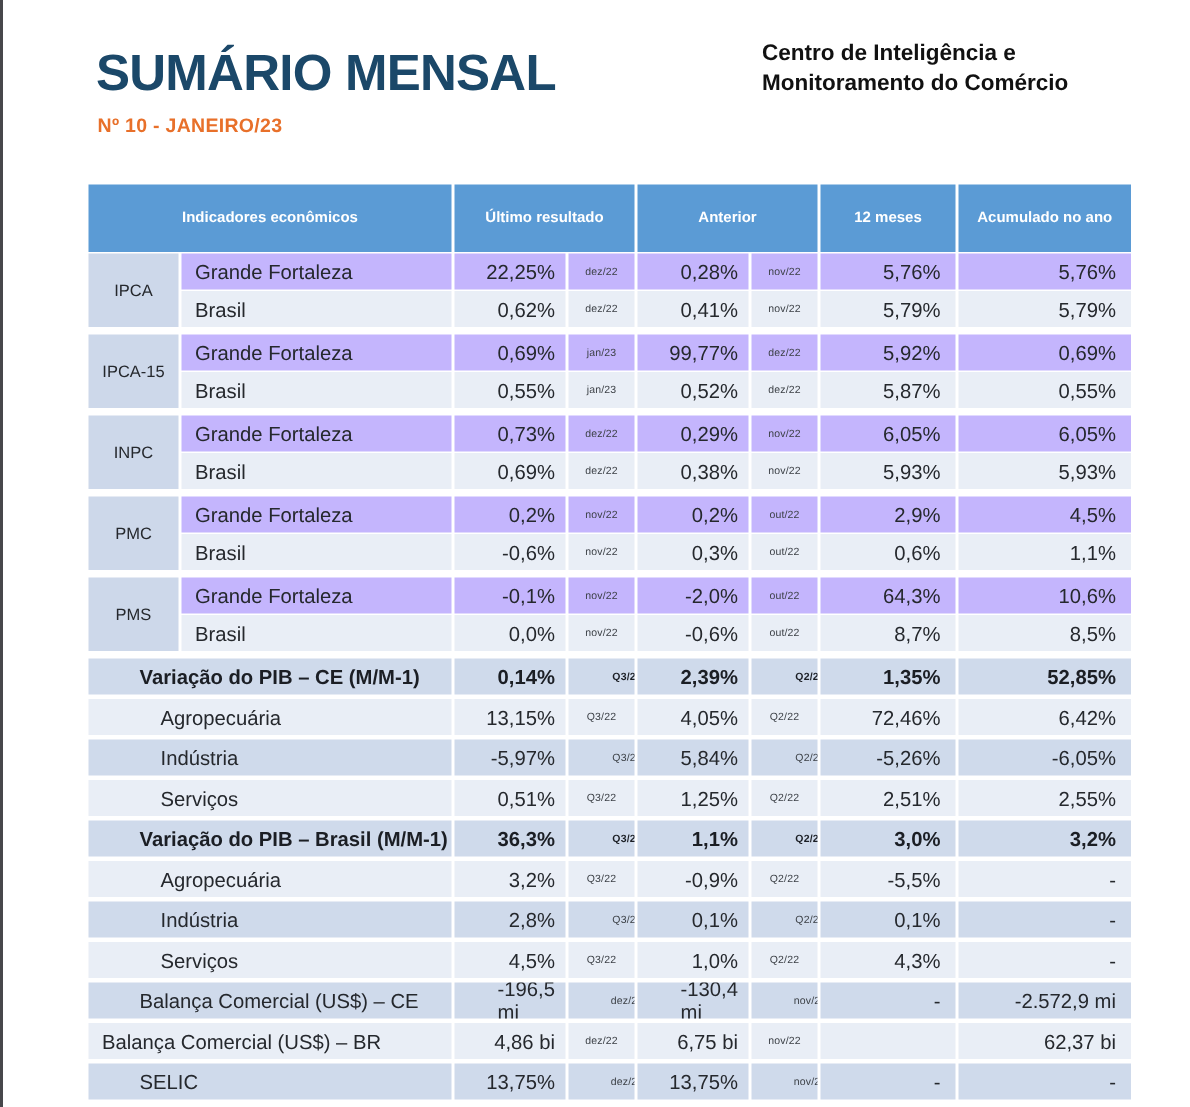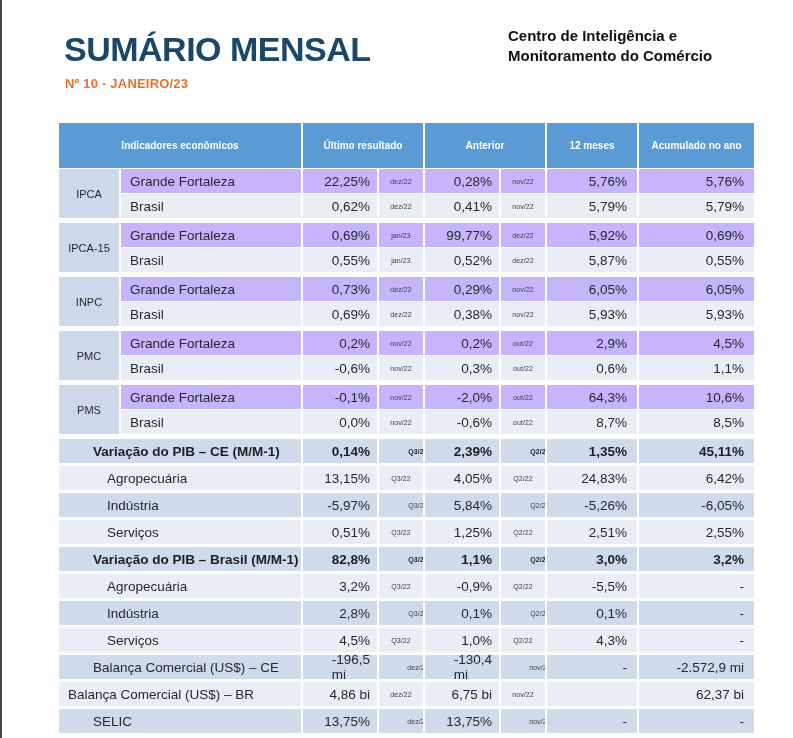--- a/index.html
+++ b/index.html
@@ -98,29 +98,29 @@
           <div class="prow r0"><div class="cell label c">Grande Fortaleza</div><div class="cell val c">-0,1%</div><div class="cell date c">nov/22</div><div class="cell val c">-2,0%</div><div class="cell date c">out/22</div><div class="cell wide c">64,3%</div><div class="cell wide c">10,6%</div></div>
           <div class="prow r1"><div class="cell label c">Brasil</div><div class="cell val c">0,0%</div><div class="cell date c">nov/22</div><div class="cell val c">-0,6%</div><div class="cell date c">out/22</div><div class="cell wide c">8,7%</div><div class="cell wide c">8,5%</div></div>
         </div>
         <div class="grid single shade-dark bold">
           <div class="cell label" style="grid-column: 1 / 3;">Variação do PIB – CE (M/M-1)</div>
           <div class="cell val c">0,14%</div>
           <div class="cell date c">Q3/22</div>
           <div class="cell val c">2,39%</div>
           <div class="cell date c">Q2/22</div>
           <div class="cell wide c">1,35%</div>
-          <div class="cell wide c">45,11%</div>
+          <div class="cell wide c">52,85%</div>
         </div>
         <div class="grid single shade-light">
           <div class="cell label indent" style="grid-column: 1 / 3;">Agropecuária</div>
           <div class="cell val c">13,15%</div>
           <div class="cell date c">Q3/22</div>
           <div class="cell val c">4,05%</div>
           <div class="cell date c">Q2/22</div>
-          <div class="cell wide c">24,83%</div>
+          <div class="cell wide c">72,46%</div>
           <div class="cell wide c">6,42%</div>
         </div>
         <div class="grid single shade-dark">
           <div class="cell label indent" style="grid-column: 1 / 3;">Indústria</div>
           <div class="cell val c">-5,97%</div>
           <div class="cell date c">Q3/22</div>
           <div class="cell val c">5,84%</div>
           <div class="cell date c">Q2/22</div>
           <div class="cell wide c">-5,26%</div>
           <div class="cell wide c">-6,05%</div>
@@ -129,21 +129,21 @@
           <div class="cell label indent" style="grid-column: 1 / 3;">Serviços</div>
           <div class="cell val c">0,51%</div>
           <div class="cell date c">Q3/22</div>
           <div class="cell val c">1,25%</div>
           <div class="cell date c">Q2/22</div>
           <div class="cell wide c">2,51%</div>
           <div class="cell wide c">2,55%</div>
         </div>
         <div class="grid single shade-dark bold">
           <div class="cell label" style="grid-column: 1 / 3;">Variação do PIB – Brasil (M/M-1)</div>
-          <div class="cell val c">82,8%</div>
+          <div class="cell val c">36,3%</div>
           <div class="cell date c">Q3/22</div>
           <div class="cell val c">1,1%</div>
           <div class="cell date c">Q2/22</div>
           <div class="cell wide c">3,0%</div>
           <div class="cell wide c">3,2%</div>
         </div>
         <div class="grid single shade-light">
           <div class="cell label indent" style="grid-column: 1 / 3;">Agropecuária</div>
           <div class="cell val c">3,2%</div>
           <div class="cell date c">Q3/22</div>

